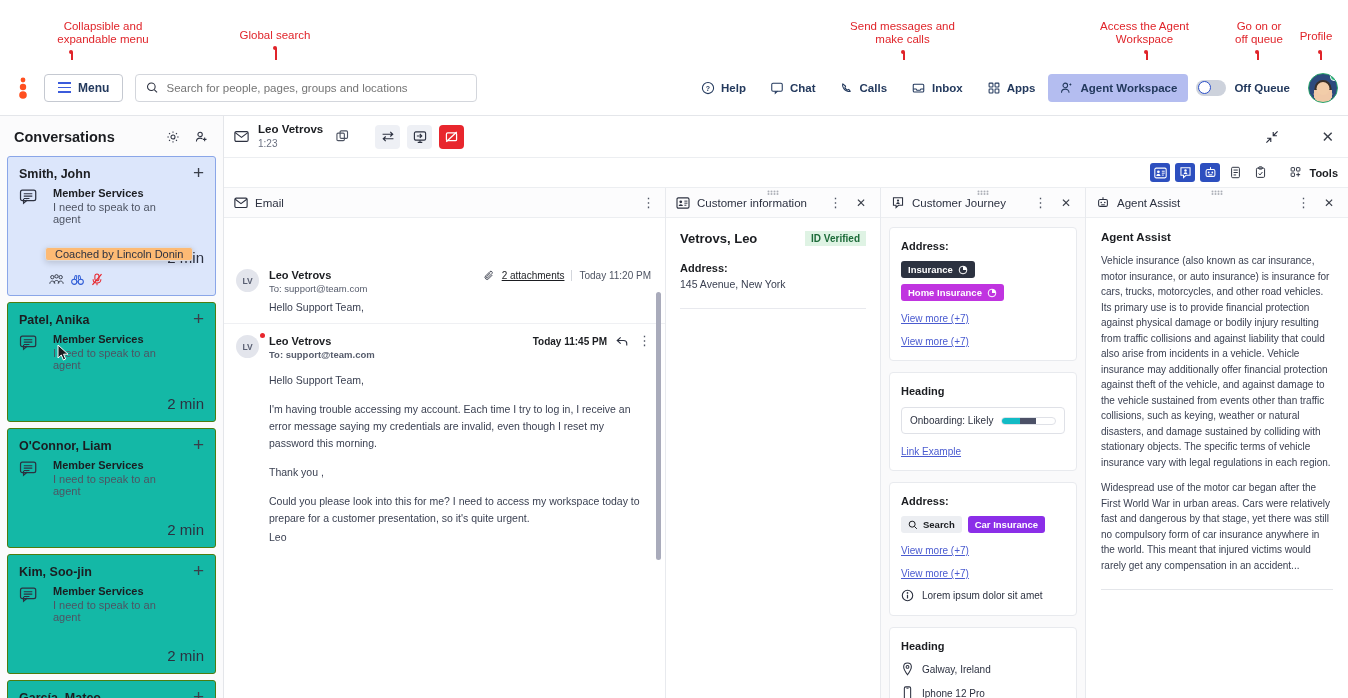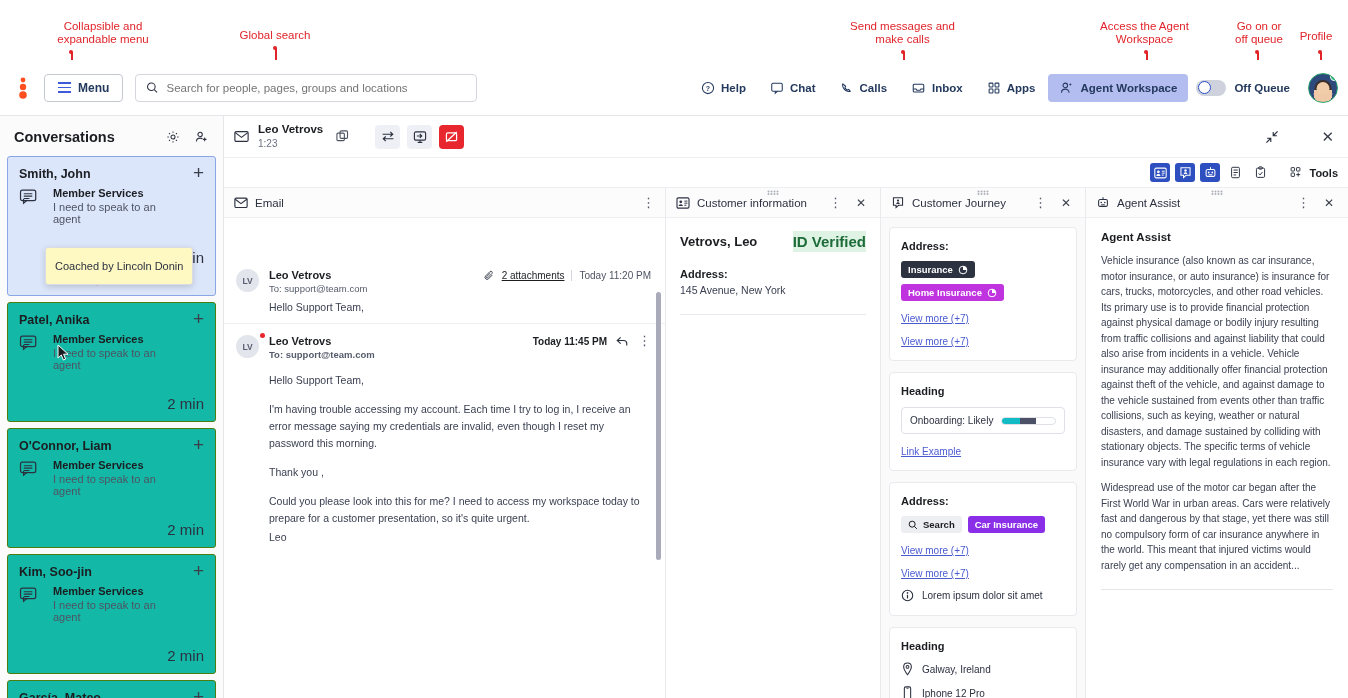--- a/index.html
+++ b/index.html
@@ -83,24 +83,24 @@
   .conv-name { font-size:12.5px; font-weight:bold; color:#1b1d21; }
   .conv-plus { margin-left:auto; font-size:19px; line-height:12px; color:#3a3f4a;
                font-weight:300; }
   .conv-body { display:flex; gap:15px; margin-top:6px; align-items:flex-start; }
   .conv-text { flex:1; }
   .conv-q { font-size:11px; font-weight:bold; color:#1b1d21; }
   .conv-msg { font-size:11px; color:#4e5463; margin-top:2px; display:flex; }
   .conv-time { margin-left:auto; font-size:15px; font-weight:normal; color:#2c3140;
                white-space:nowrap; padding-left:8px;margin-top:48px; }
   .conv-icons { display:flex; gap:7px; margin:7px 0 0 30px; align-items:center; }
-  .tooltip { position:absolute; left:45px; top:131px; background:#fef9c3;
+  .tooltip { position:absolute; left:45px; top:131px; background:#fdba74;
              border:1px solid #dadce2; border-radius:3px;
              box-shadow:0 2px 6px rgba(0,0,0,.16);
-             padding:12px 9px; font-size:11px; color:#2c3140; z-index:40;
+             padding:0 9px; font-size:11px; color:#2c3140; z-index:40;
              white-space:nowrap; }
   .cursor { position:absolute; left:57px; top:228px; z-index:41; }
 
   
   .workspace { flex:1; display:flex; flex-direction:column; background:#fff;
                position:relative; }
   .ws-head { height:42px; display:flex; align-items:center; padding:0 10px;
              border-bottom:1px solid #eceef1; background:#fff; }
   .ws-ident { display:flex; align-items:center; gap:9px; }
   .ws-ident .who { line-height:12px; }
@@ -161,21 +161,21 @@
                 border-radius:50%; background:#e8262d; }
   .scrollbar { position:absolute; right:4px; top:34px; width:5px; height:268px;
                border-radius:3px; background:#a9abbb; }
 
   
   .pane-cust { width:215px; }
   .ci-body { padding:13px 14px; }
   .ci-row { display:flex; align-items:center; }
   .ci-name { font-size:13px; font-weight:bold; color:#1b1d21; }
   .badge-verified { margin-left:auto; background:#dff3e4; color:#1d6b39;
-                    font-size:15px; font-weight:bold; padding:2px 0; border-radius:0; }
+                    font-size:10px; font-weight:bold; padding:2px 6px; border-radius:0; }
   .ci-lbl { font-size:11px; font-weight:bold; color:#1b1d21; margin-top:16px; }
   .ci-val { font-size:10.5px; color:#3b4152; margin-top:4px; }
   .ci-sep { height:1px; background:#e8e9ee; margin-top:18px; }
 
   
   .pane-journey { width:205px; background:#fafafb; }
   .cj-body { padding:9px 8px; }
   .cj-card { background:#fff; border:1px solid #e8eaee; border-radius:4px;
              padding:12px 11px 13px 11px; margin-bottom:11px; }
   .cj-h { font-size:11px; font-weight:bold; color:#1b1d21; }

